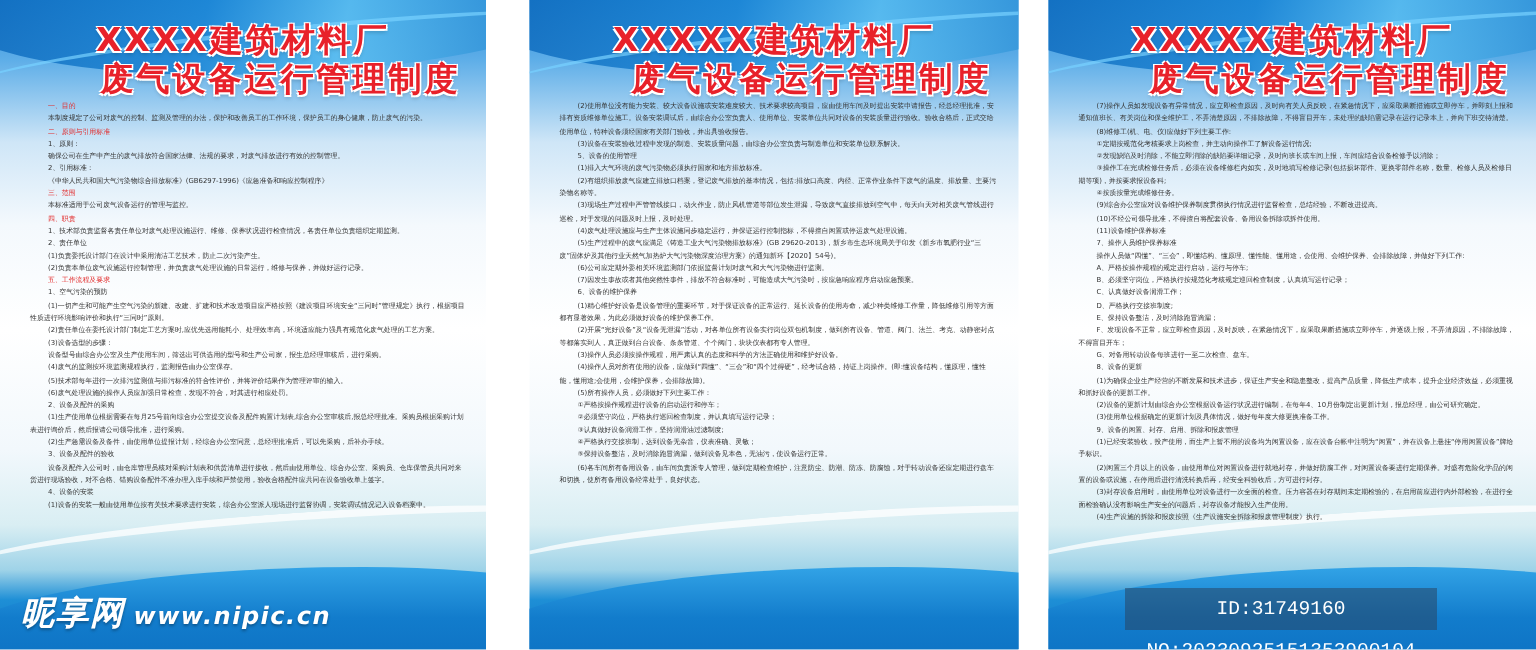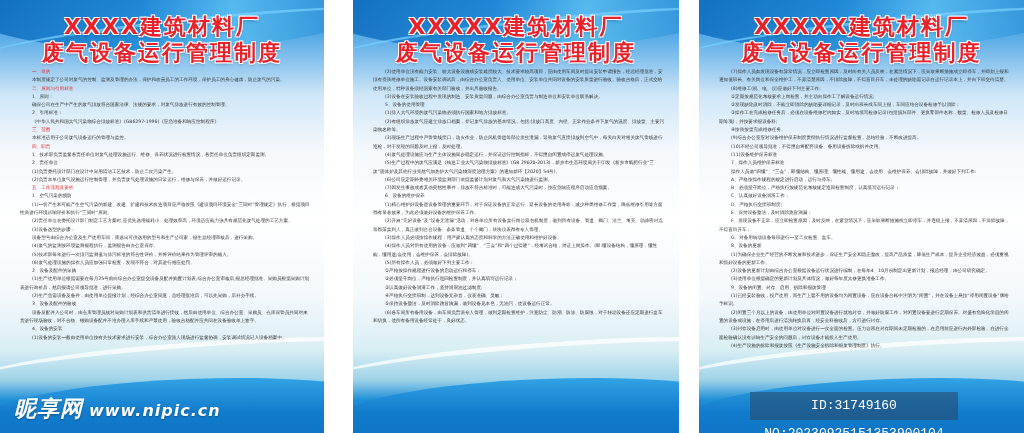--- a/index.html
+++ b/index.html
@@ -12,21 +12,21 @@
   .swoosh-top{position:absolute;left:-40px;top:-60px;width:140%;height:110px;border-radius:0 0 60% 40%;
     background:linear-gradient(100deg,#0b63b6 0%,#1b86d6 40%,#5cc0f2 60%,#1170c4 100%);opacity:.85;}
   .swoosh-top2{position:absolute;left:-20px;top:18px;width:130%;height:30px;border-top:3px solid rgba(120,210,255,.7);border-radius:50% 50% 0 0;transform:rotate(-6deg);}
   .swoosh-bot{position:absolute;left:-30px;bottom:-30px;width:140%;height:85px;border-radius:60% 40% 0 0;
     background:linear-gradient(180deg,#32a3e6 0%,#127ccc 40%,#0a6bbd 100%);}
   .swoosh-bot2{position:absolute;left:-30px;bottom:46px;width:140%;height:40px;border-radius:50%;
     border-top:5px solid rgba(255,255,255,.75);transform:rotate(-4deg);}
   .title{position:absolute;left:0;width:100%;text-align:center;font-weight:bold;color:#e8212a;
     text-shadow:1px 1px 0 #fff,-1px -1px 0 #fff,1px -1px 0 #fff,-1px 1px 0 #fff,0 2px 3px rgba(0,0,0,.25);letter-spacing:2px;}
   .t1{top:12px;font-size:22px;}
-  .t2{top:38px;font-size:22px;}
+  .t2{top:38px;font-size:22px;padding-left:25px;}
   .content{position:absolute;left:20px;right:14px;top:68px;font-size:4.6px;line-height:8.3px;color:#333;}
   .content .h{color:#e22b2b;}
   .content p{margin:0;text-indent:12px;}
   .watermark{position:absolute;left:14px;top:394px;color:#fff;font-weight:bold;font-style:italic;font-size:22px;letter-spacing:1px;text-shadow:0 1px 2px rgba(0,0,0,.3);}
   .watermark .url{font-size:16px;margin-left:6px;font-family:"DejaVu Sans",sans-serif;margin-top:26px;}
   .idbar{position:absolute;left:750px;top:392px;width:208px;height:28px;background:rgba(40,70,100,.55);color:#fff;font-size:13px;line-height:28px;text-align:center;font-family:Liberation Mono, monospace;}
 </style>
 </head>
 <body>
 

